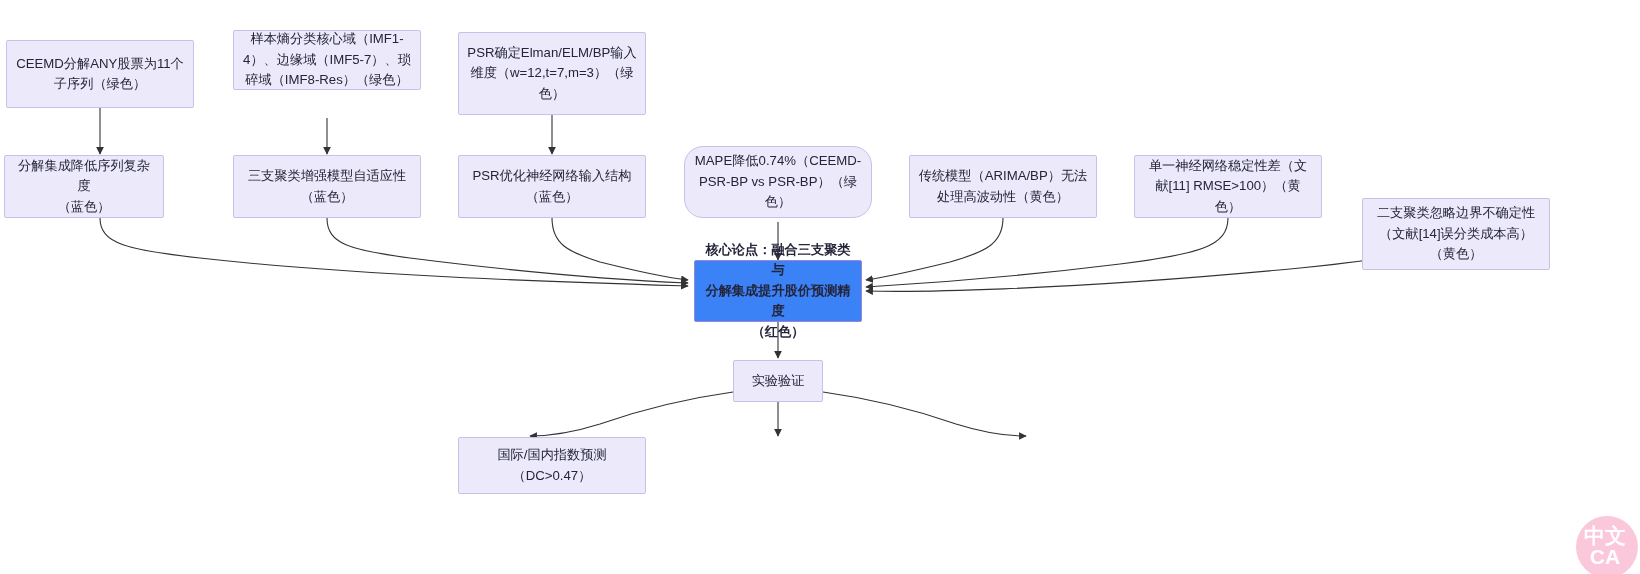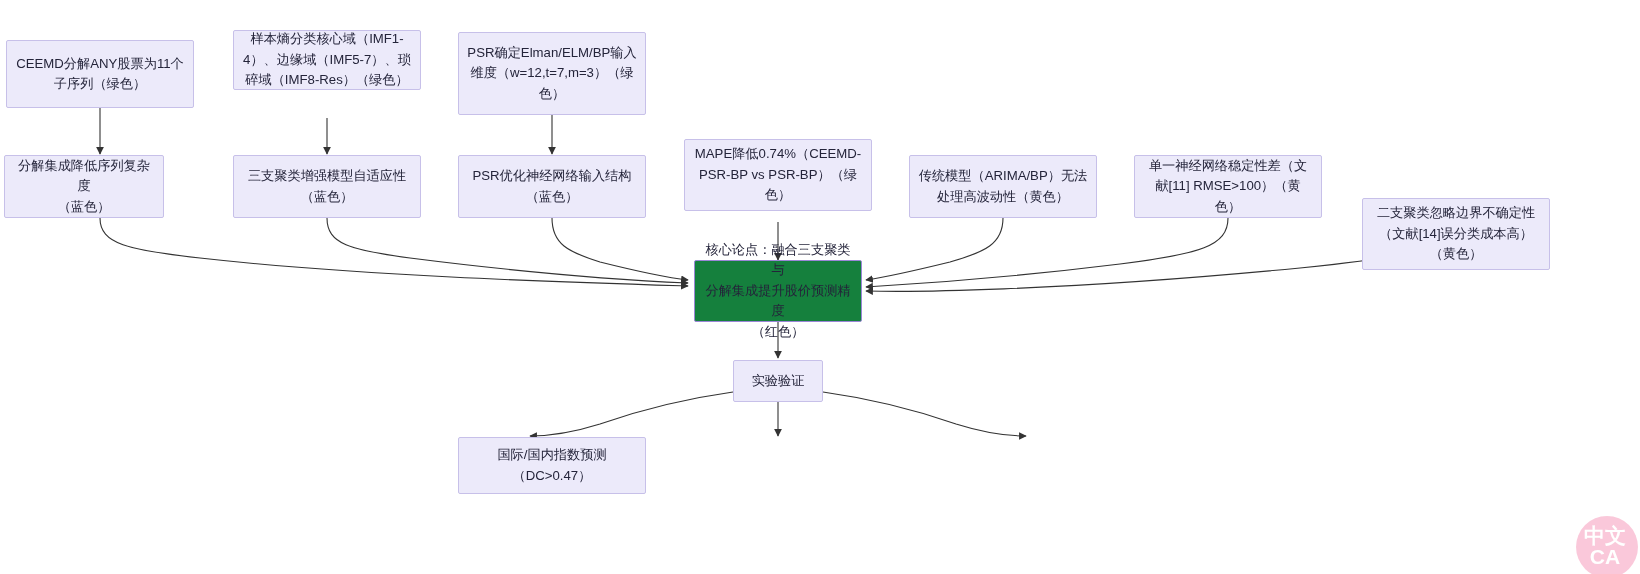--- a/index.html
+++ b/index.html
@@ -37,21 +37,22 @@
     justify-content: center;
     text-align: center;
     color: #24243a;
     font-size: 13.2px;
     line-height: 1.55;
     padding: 4px 8px;
     z-index: 2;
   }
   .node.core {
     border: 1.6px solid #9A86D6;
-    background: #15803d;
+    background: #3b82f6;
+    font-weight: bold;
   }
   .node .label {
     display: block;
     width: 100%;
     white-space: pre-line;
   }
   .watermark {
     position: absolute;
     width: 62px;
     height: 62px;
@@ -130,21 +131,21 @@
 （蓝色）</span>
   </div>
   <div class="node" style="left:233px; top:155px; width:188px; height:63px;">
     <span class="label">三支聚类增强模型自适应性
 （蓝色）</span>
   </div>
   <div class="node" style="left:458px; top:155px; width:188px; height:63px;">
     <span class="label">PSR优化神经网络输入结构
 （蓝色）</span>
   </div>
-  <div class="node" style="left:684px; top:139px; width:188px; height:72px;">
+  <div class="node" style="left:684px; top:146px; width:188px; height:72px;border-radius:19px;">
     <span class="label">MAPE降低0.74%（CEEMD-
 PSR-BP vs PSR-BP）（绿
 色）</span>
   </div>
   <div class="node" style="left:909px; top:155px; width:188px; height:63px;">
     <span class="label">传统模型（ARIMA/BP）无法
 处理高波动性（黄色）</span>
   </div>
   <div class="node" style="left:1134px; top:155px; width:188px; height:63px;">
     <span class="label">单一神经网络稳定性差（文

